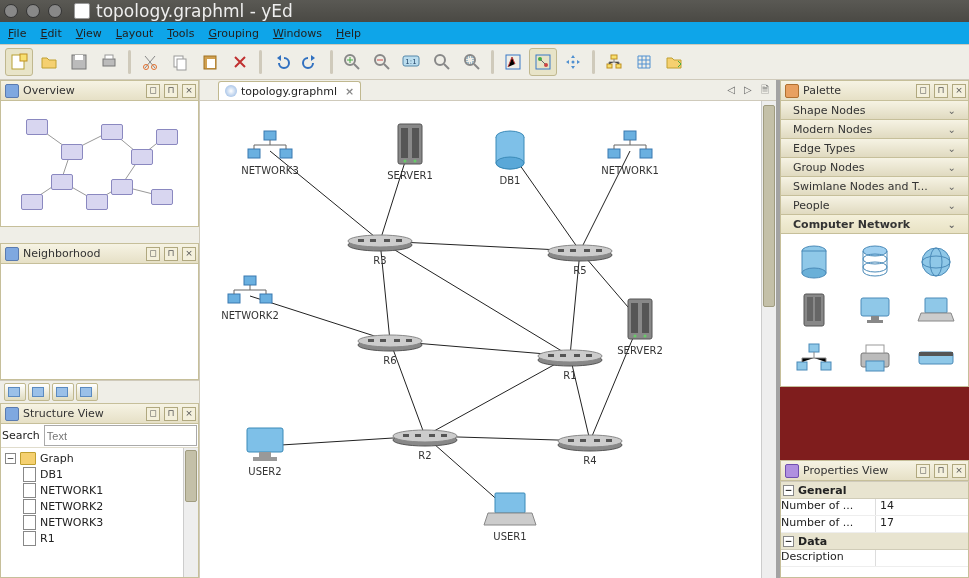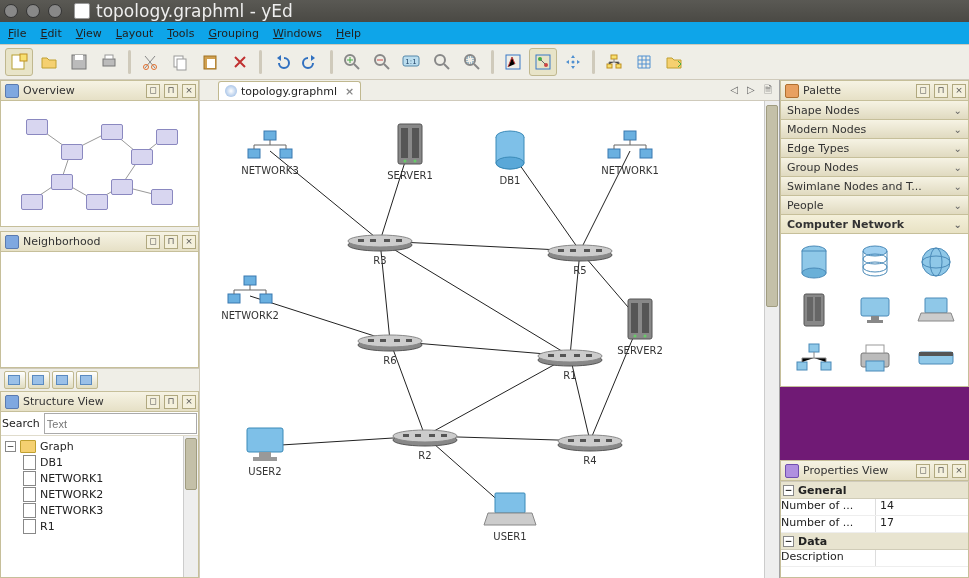--- a/index.html
+++ b/index.html
@@ -14,21 +14,21 @@
 .menubar span u{text-decoration:underline}
 
 .toolbar{height:34px;background:#efeee7;display:flex;align-items:center;padding-left:4px;border-bottom:1px solid #cfcabb}
 .tb{width:26px;height:26px;margin:0 1px;display:flex;align-items:center;justify-content:center;border:1px solid transparent;border-radius:3px}
 .tb.sel{background:#e8e4c8;border:1px solid #c0b88f}
 .tb.sep{width:1px;height:22px;background:#cfcabb;margin:0 4px}
 
 .body{display:flex;height:498px}
 .leftcol{width:199px;display:flex;flex-direction:column;background:#efeee7;border-right:1px solid #cfcabb}
 .midcol{flex:1;display:flex;flex-direction:column;background:#fff;position:relative}
-.rightcol{width:189px;display:flex;flex-direction:column;background:#701a75;border-left:1px solid #a3a3a3}
+.rightcol{width:189px;display:flex;flex-direction:column;background:#7f1d1d;border-left:4px solid #a3a3a3}
 .panel-hdr{height:19px;background:linear-gradient(#f6f3e4,#e6e0c6);border:1px solid #c6bf9a;display:flex;align-items:center;padding-left:4px;font-size:11px;color:#333}
 .panel-hdr .pi{width:12px;height:12px;margin-right:4px;background:#7fa8e0;border:1px solid #5a7bb0;border-radius:2px}
 .panel-hdr .spacer{flex:1}
 .panel-hdr .pb{width:12px;height:12px;margin:0 2px;border:1px solid #b0a87f;background:#f4f0dc;font-size:9px;line-height:11px;text-align:center;color:#555}
 .panel-body{background:#fff;border:1px solid #c6bf9a;border-top:none}
 
 .ov{height:125px;position:relative;overflow:hidden}
 .ov .node{position:absolute;width:20px;height:14px;background:#d8d6f0;border:1px solid #8a88c0;border-radius:2px}
 .ov line{stroke:#999;stroke-width:1}
 
@@ -55,21 +55,21 @@
 .tab .ti{width:12px;height:12px;border-radius:50%;background:radial-gradient(#fff,#8ab0e0);margin-right:4px}
 .tab .x{margin-left:8px;color:#888;font-weight:bold}
 .tabs .nav{position:absolute;right:4px;top:2px;color:#666;font-size:10px;letter-spacing:3px}
 
 .canvas{flex:1;background:#fff;position:relative;overflow:hidden}
 .canvas svg{position:absolute;inset:0}
 .nlabel{position:absolute;font-size:10px;color:#333;text-align:center;transform:translateX(-50%)}
 .canvas .scrollbar-v{top:0}
 .canvas .scrollbar-v .thumb{top:4px;height:200px}
 
-.pal-cat{height:18px;background:linear-gradient(#f6f3e4,#e0dac0);border-bottom:1px solid #c6bf9a;display:flex;align-items:center;padding:0 6px;font-size:11px;color:#333}
+.pal-cat{height:18px;background:linear-gradient(#f6f3e4,#e0dac0);border-bottom:1px solid #c6bf9a;display:flex;align-items:center;padding:0 12px;font-size:11px;color:#333}
 .pal-cat .chev{margin-left:auto;font-size:10px;color:#666}
 .pal-cat.sel{background:linear-gradient(#f4f0da,#e8e2c4);font-weight:bold}
 .pal-items{background:#fff;padding:8px 4px;display:grid;grid-template-columns:repeat(3,1fr);gap:8px 4px;justify-items:center}
 .pal-items .it{width:44px;height:40px;display:flex;align-items:center;justify-content:center}
 
 .props{border-top:1px solid #cfcabb}
 .props .ph{height:16px;background:#e8e4d0;display:flex;align-items:center;padding-left:2px;font-weight:bold;font-size:11px;border-bottom:1px solid #d0ccb8}
 .props .ph .toggle{width:9px;height:9px;border:1px solid #888;font-size:9px;line-height:8px;text-align:center;margin-right:4px;background:#fff}
 .props .prow{height:16px;display:flex;font-size:11px;border-bottom:1px solid #eee}
 .props .prow .k{width:94px;border-right:1px solid #ddd;overflow:hidden;white-space:nowrap;text-overflow:ellipsis}
@@ -260,21 +260,21 @@
         <line x1="120" y1="85" x2="95" y2="100"></line>
           <line x1="120" y1="85" x2="160" y2="95"></line>
       </svg>
       <div class="node" style="left:25px;top:18px"></div><div class="node" style="left:60px;top:43px"></div>
       <div class="node" style="left:100px;top:23px"></div><div class="node" style="left:130px;top:48px"></div>
       <div class="node" style="left:155px;top:28px"></div><div class="node" style="left:50px;top:73px"></div>
       <div class="node" style="left:20px;top:93px"></div><div class="node" style="left:85px;top:93px"></div>
       <div class="node" style="left:110px;top:78px"></div><div class="node" style="left:150px;top:88px"></div>
     </div>
 
-    <div class="panel-hdr" style="margin-top:4px">
+    <div class="panel-hdr" style="margin-top:16px">
       <div class="pi"></div>
       <span>Neighborhood</span>
       <div class="spacer"></div>
       <div class="pb">◻</div>
       <div class="pb">⊓</div>
       <div class="pb">×</div>
     </div>
     <div class="panel-body nb"></div>
 
     <div class="iconbar">

